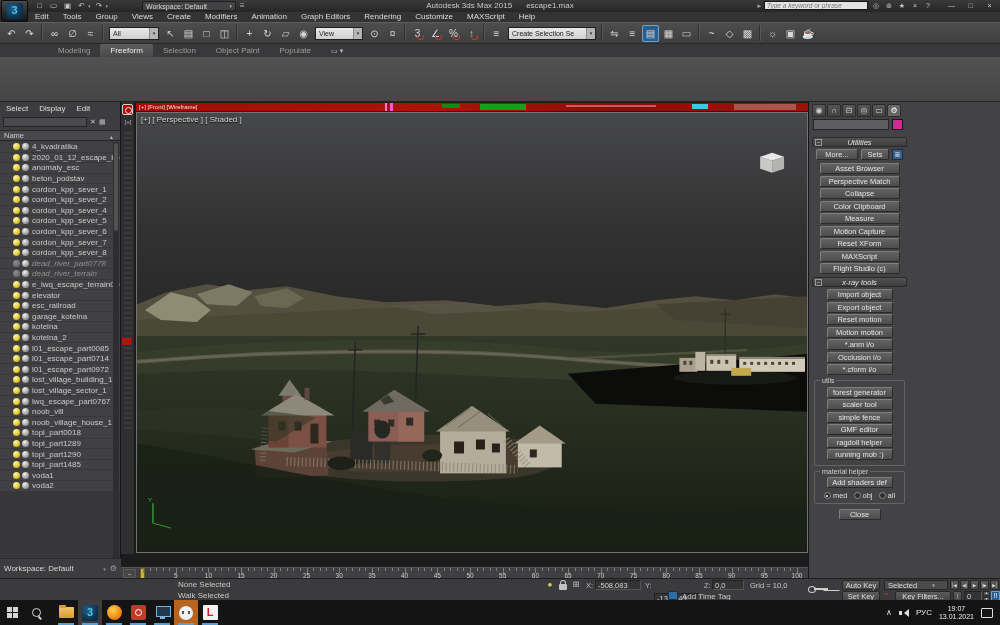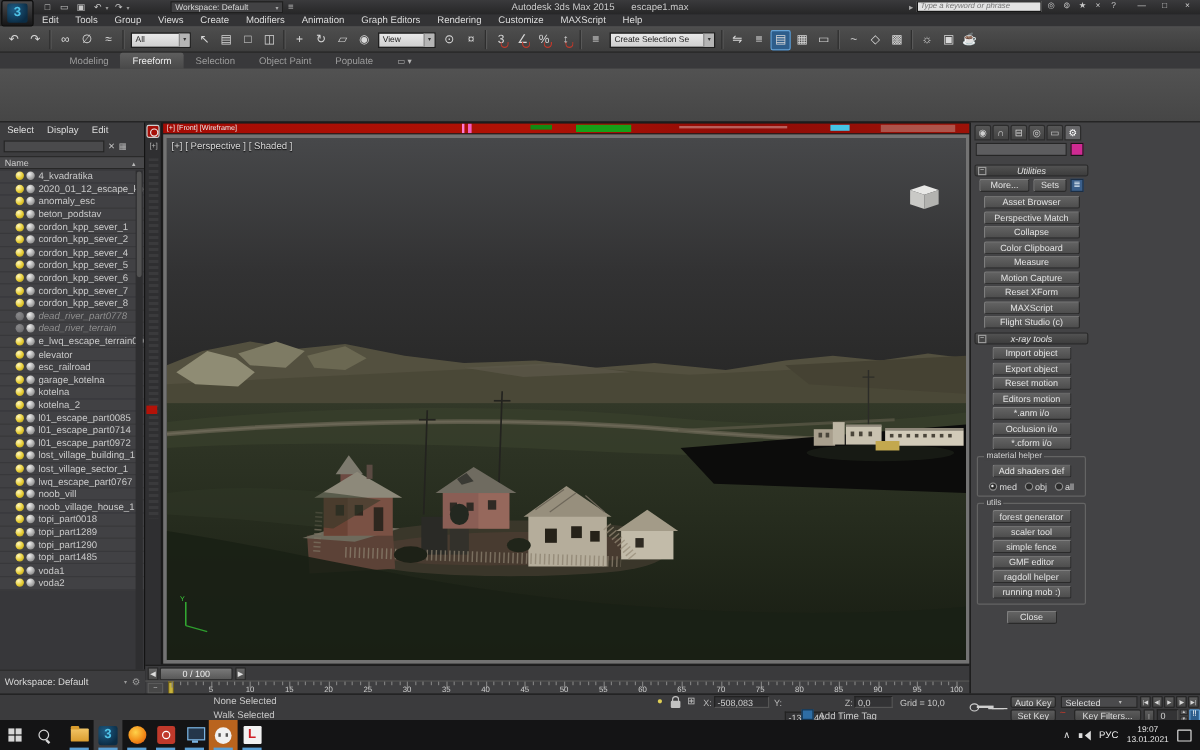--- a/index.html
+++ b/index.html
@@ -107,21 +107,21 @@
     border:1px solid #e8e8e8; border-radius:50%; }
   .vp-addtab { position:absolute; left:1px; top:17px; width:12px; font-size:6px; color:#bbb; text-align:center; }
   .vp-ladder { position:absolute; left:3px; top:30px; width:8px; height:300px;
     background:repeating-linear-gradient(#3a3a3c 0 2px,#2f2f31 2px 5px); }
   .vp-redmark { position:absolute; left:1px; top:236px; width:9px; height:7px; background:#b31208; }
   .vp-front { position:absolute; left:15px; top:1px; width:672px; height:8px; overflow:hidden;
     background:linear-gradient(90deg,#a50b04 0%,#b01205 45%,#8f0b06 72%,#9c1208 100%); }
   .vp-front-label { position:absolute; left:3px; top:0; font-size:6px; line-height:8px; color:#e8e8e8; z-index:3; }
   .fn { position:absolute; top:1px; }
   .vp-main { position:absolute; left:15px; top:10px; width:672px; height:441px;
-    border:3px solid #737373; background:#262626; }
+    border:1px solid #737373; background:#262626; }
   .vp-main svg { position:absolute; left:0; top:0; width:100%; height:100%; }
   .vp-label { position:absolute; left:4px; top:2px; font-size:8px; color:#d8d8d8; z-index:4; text-shadow:0 1px 1px #000; }
 
   .vp-slider { position:absolute; left:0; top:452px; width:687px; height:13px; background:#3a3a3c; border-top:1px solid #1e1e1e; }
   .sl-arrow { position:absolute; top:1px; width:9px; height:11px; background:linear-gradient(#686868,#4c4c4c);
     border:1px solid #2b2b2b; border-radius:1px; color:#ddd; font-size:6px; text-align:center; line-height:10px; }
   .sl-thumb { position:absolute; left:12px; top:1px; width:61px; height:11px;
     background:linear-gradient(#7a7a7a,#585858); border:1px solid #2b2b2b; border-radius:2px;
     font-size:7.5px; color:#efefef; text-align:center; line-height:10px; }
   .vp-track { position:absolute; left:0; top:465px; width:687px; height:11px; background:#3f3f41; border-top:1px solid #565656; }
@@ -700,25 +700,20 @@
           </g>
 
           <g>
             <line x1="16" y1="412" x2="16" y2="392" stroke="#3bd13b" stroke-width="1"></line>
             <line x1="16" y1="412" x2="34" y2="417" stroke="#2e9e2e" stroke-width="1"></line>
             <text x="11" y="391" fill="#3bd13b" font-size="6">Y</text>
           </g>
         </svg>
       </div>
 
-      <div class="vp-slider">
-        <div class="sl-arrow" style="left:2px;">◀</div>
-        <div class="sl-thumb">0 / 100</div>
-        <div class="sl-arrow" style="left:75px;">▶</div>
-      </div>
 
       <div class="vp-track" id="vp-track">
         <div class="mcv">~</div>
         <div class="fmark"></div>
       <div class="tick" style="left: 22px; height: 4.5px;"></div>
           <div class="tick" style="left: 28.54px; height: 3px;"></div>
           <div class="tick" style="left: 35.08px; height: 3px;"></div>
           <div class="tick" style="left: 41.62px; height: 3px;"></div>
           <div class="tick" style="left: 48.16px; height: 3px;"></div>
           <div class="tick" style="left: 54.7px; height: 4.5px;"></div>
@@ -872,51 +867,51 @@
           <div class="cp-btn w80">Reset XForm</div>
           <div class="cp-btn w80">MAXScript</div>
           <div class="cp-btn w80">Flight Studio (c)</div>
           <div class="roll-head">
             <div class="roll-minus">−</div>
             <div class="roll-title">x-ray tools</div>
           </div>
           <div class="cp-btn w66">Import object</div>
           <div class="cp-btn w66">Export object</div>
           <div class="cp-btn w66">Reset motion</div>
-          <div class="cp-btn w66">Editors motion</div>
+          <div class="cp-btn w66">Motion motion</div>
           <div class="cp-btn w66">*.anm i/o</div>
           <div class="cp-btn w66">Occlusion i/o</div>
           <div class="cp-btn w66">*.cform i/o</div>
+          <div class="group">
+            <div class="group-label">utils</div>
+            <div class="cp-btn w66">forest generator</div>
+            <div class="cp-btn w66">scaler tool</div>
+            <div class="cp-btn w66">simple fence</div>
+            <div class="cp-btn w66">GMF editor</div>
+            <div class="cp-btn w66">ragdoll helper</div>
+            <div class="cp-btn w66">running mob :)</div>
+          </div>
           <div class="group">
             <div class="group-label">material helper</div>
             <div class="cp-btn w66">Add shaders def</div>
             <div class="radio-row">
               <div class="radio checked">
                 <div class="rdot"></div>
                 <div>med</div>
               </div>
               <div class="radio">
                 <div class="rdot"></div>
                 <div>obj</div>
               </div>
               <div class="radio">
                 <div class="rdot"></div>
                 <div>all</div>
               </div>
             </div>
           </div>
-          <div class="group">
-            <div class="group-label">utils</div>
-            <div class="cp-btn w66">forest generator</div>
-            <div class="cp-btn w66">scaler tool</div>
-            <div class="cp-btn w66">simple fence</div>
-            <div class="cp-btn w66">GMF editor</div>
-            <div class="cp-btn w66">ragdoll helper</div>
-            <div class="cp-btn w66">running mob :)</div>
-          </div>
           <div class="cp-btn w42 cp-close">Close</div>
         </div>
     </div>
   </div>
 
   <div class="statusbar">
     <span class="sb-text" style="left:178px;top:1px;">None Selected</span>
     <span class="sb-text" style="left:178px;top:12px;">Walk Selected</span>
 
     <span class="sb-ico" style="left:545px;top:1px;color:#e0cf55;">●</span>

